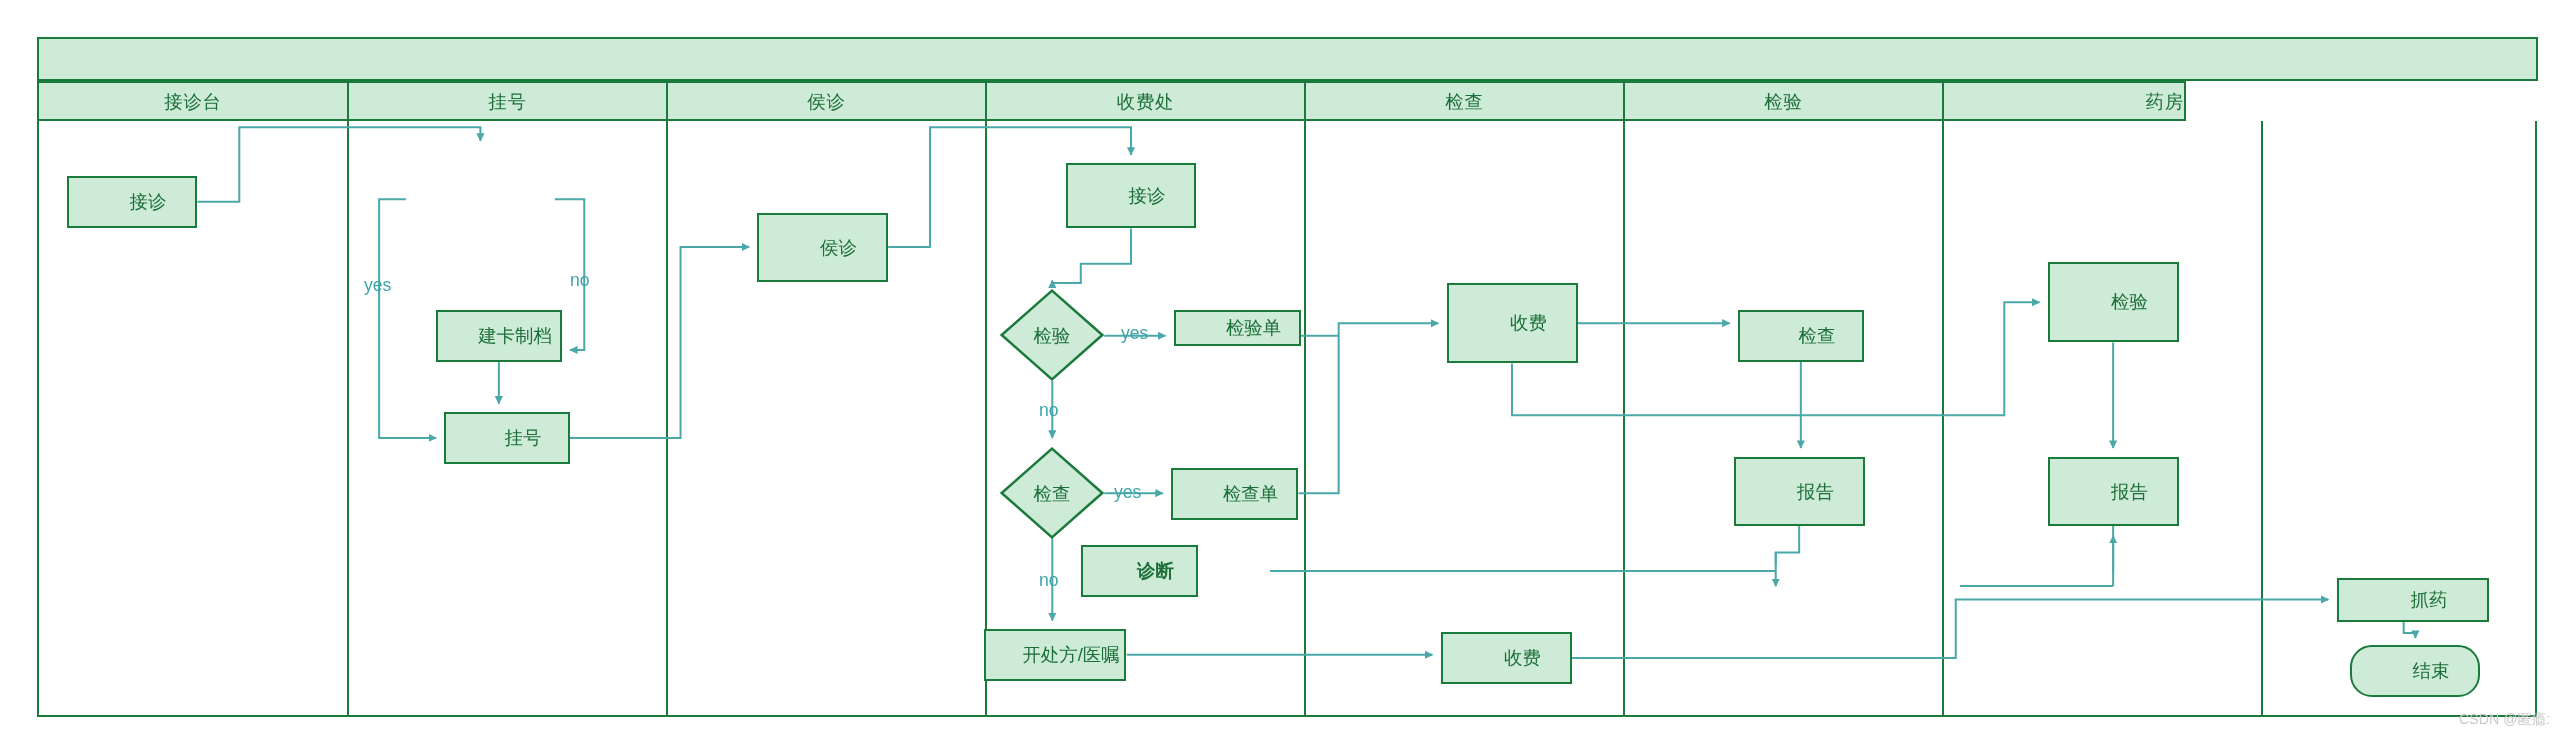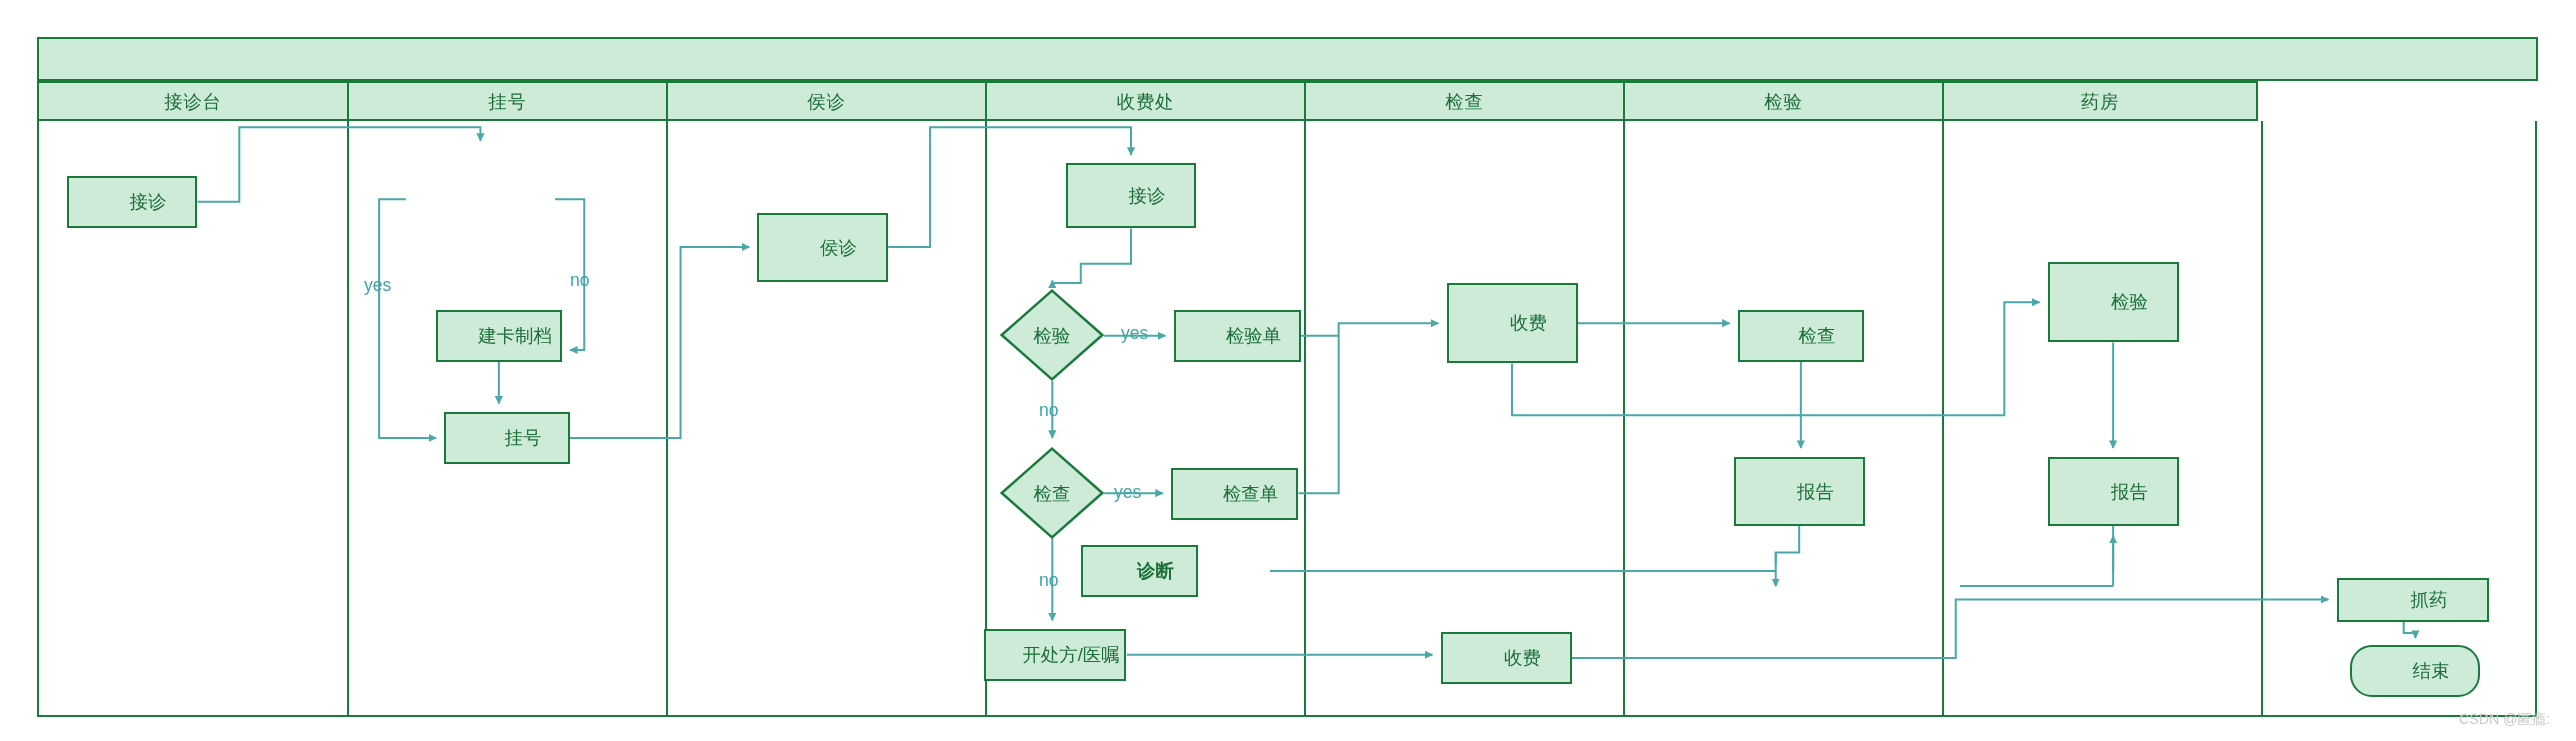--- a/index.html
+++ b/index.html
@@ -46,21 +46,21 @@
         </div>
         <div class="lane-head" style="width: 319px;">
           <span>收费处</span>
         </div>
         <div class="lane-head" style="width: 319px;">
           <span>检查</span>
         </div>
         <div class="lane-head" style="width: 319px;">
           <span>检验</span>
         </div>
-        <div class="lane-head" style="width: 316px;">
+        <div class="lane-head" style="width: 244px; justify-content: flex-end;">
           <span>药房</span>
         </div>
       </div>
     <div class="lane-body-row" id="lane-bodies">
         <div class="lane-body" style="width: 310px;"></div>
         <div class="lane-body" style="width: 319px;"></div>
         <div class="lane-body" style="width: 319px;"></div>
         <div class="lane-body" style="width: 319px;"></div>
         <div class="lane-body" style="width: 319px;"></div>
         <div class="lane-body" style="width: 319px;"></div>
@@ -142,21 +142,21 @@
       </div>
       <div class="node" style="left: 1066px; top: 163px; width: 130px; height: 65px;">
         <span>接诊</span>
       </div>
       <div class="diamond" style="left: 1000px; top: 289px; width: 104px; height: 92px;">
         <svg class="dbox" viewBox="0 0 124 110" preserveAspectRatio="none">
           <polygon points="62,2 122,55 62,108 2,55" fill="#cdebd7" stroke="#1a7a3c" stroke-width="3"></polygon>
         </svg>
         <div class="dlabel">检验</div>
       </div>
-      <div class="node" style="left: 1174px; top: 310px; width: 127px; height: 52px;">
+      <div class="node" style="left: 1174px; top: 310px; width: 127px; height: 36px;">
         <span>检验单</span>
       </div>
       <div class="diamond" style="left: 1000px; top: 447px; width: 104px; height: 92px;">
         <svg class="dbox" viewBox="0 0 124 110" preserveAspectRatio="none">
           <polygon points="62,2 122,55 62,108 2,55" fill="#cdebd7" stroke="#1a7a3c" stroke-width="3"></polygon>
         </svg>
         <div class="dlabel">检查</div>
       </div>
       <div class="node" style="left: 1171px; top: 468px; width: 127px; height: 52px;">
         <span>检查单</span>

